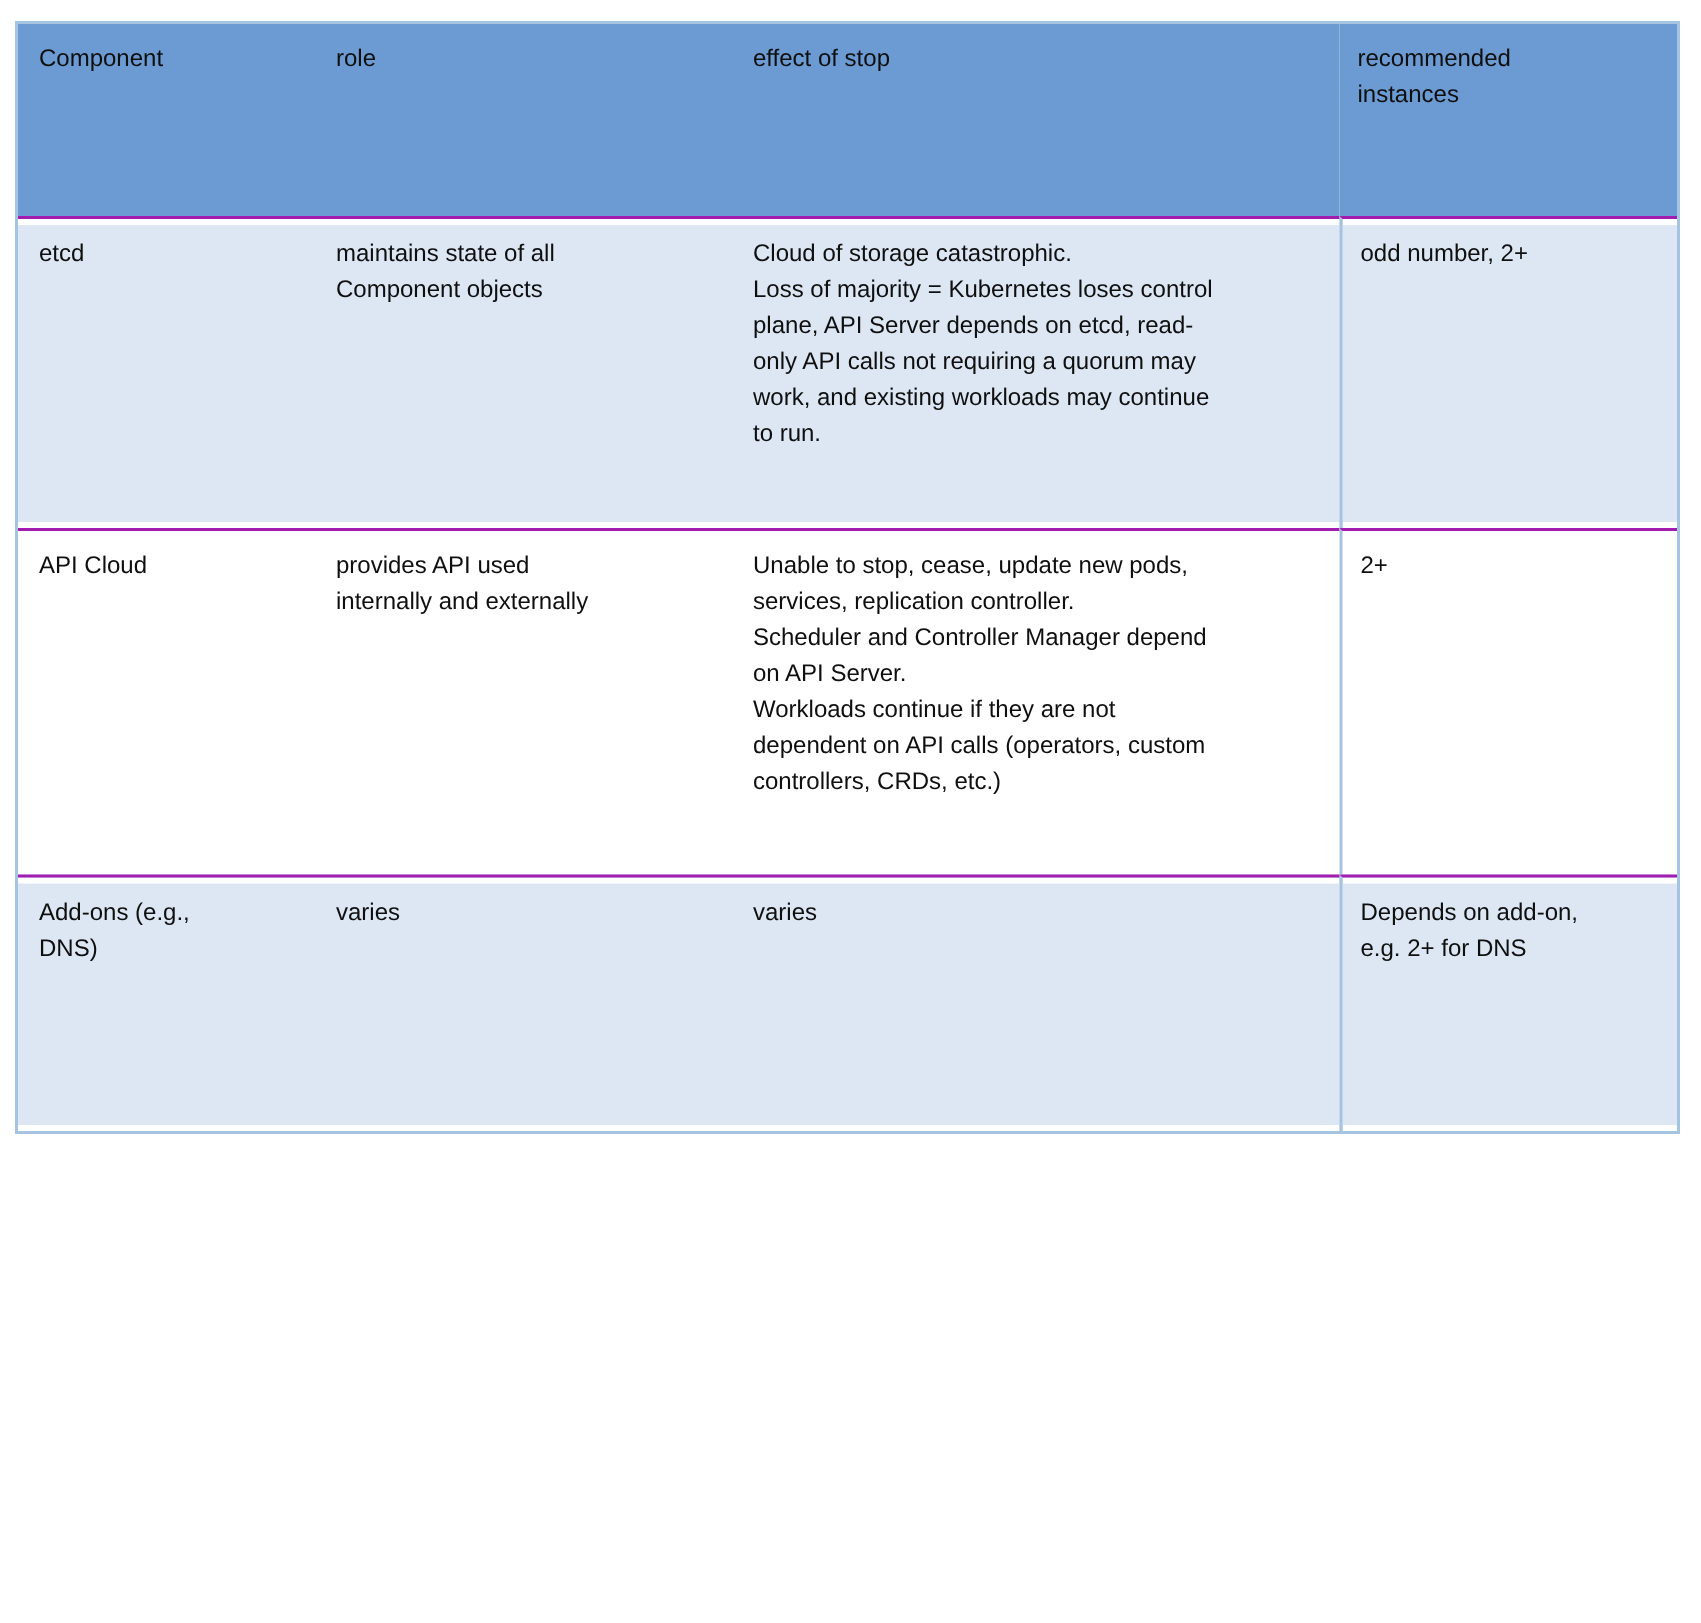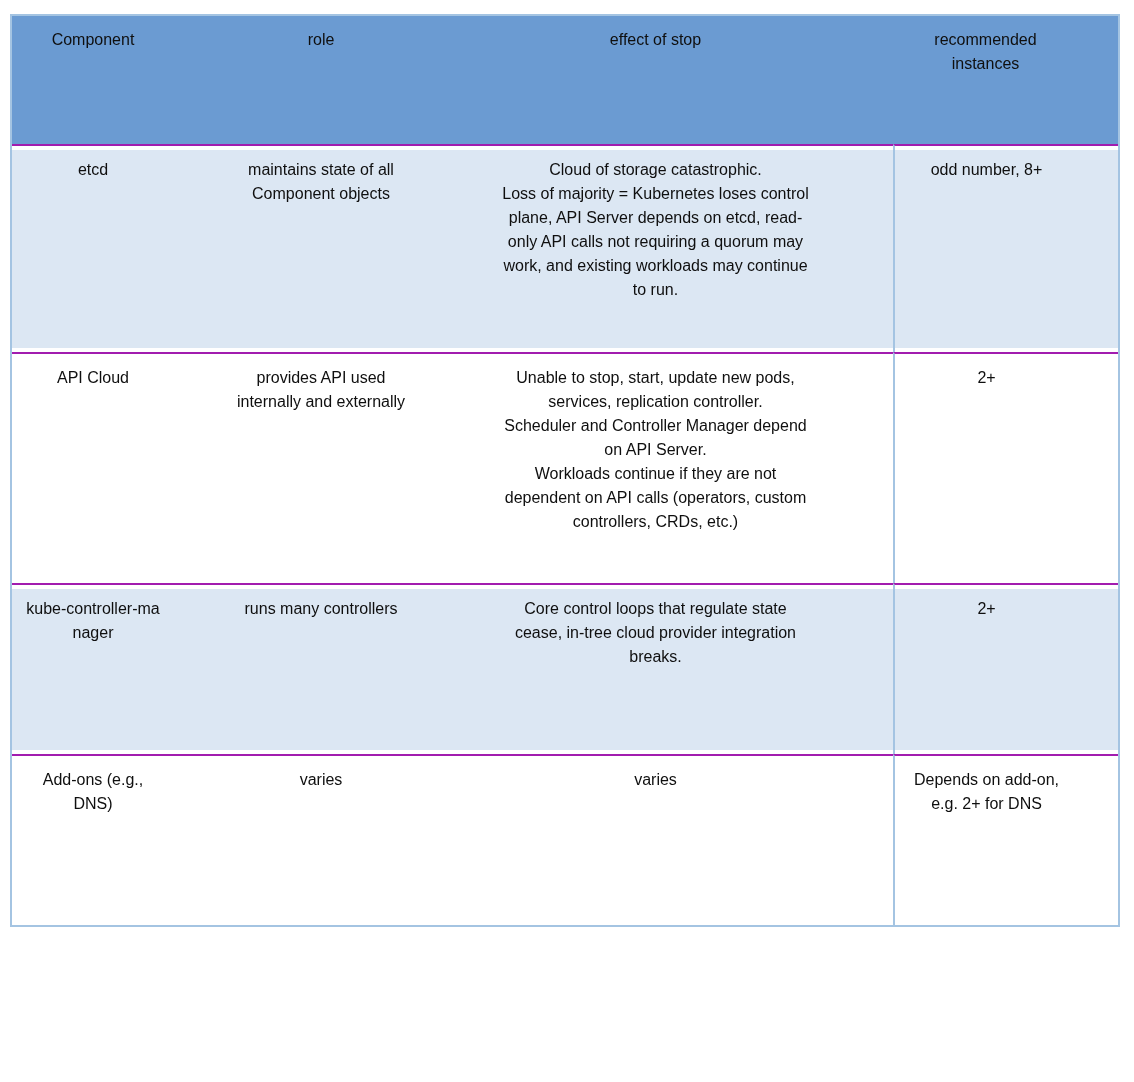--- a/index.html
+++ b/index.html
@@ -28,21 +28,21 @@
     font-size: 16px;
     line-height: 24px;
   }
   col.c1 { width: 198px; }
   col.c2 { width: 280px; }
   col.c3 { width: 403px; }
   col.c4 { width: 225px; }
 
   td, th {
     vertical-align: top;
-    text-align: center;
+    text-align: left;
     font-weight: 400;
     padding: 12px 14px 12px 14px;
   }
   
   .col1 { padding-right: 50px; }
   .col2 { padding-right: 72px; }
   .col3 { padding-left: 12px; padding-right: 84px; }
   .col4 { padding-left: 12px; padding-right: 52px; }
 
   tr.header-row th {
@@ -95,45 +95,37 @@
       </tr>
     </thead>
     <tbody>
       <tr class="row-1">
         <td class="col1 wrap">etcd</td>
         <td class="col2">maintains state of all Component objects</td>
         <td class="col3">
           <div class="effect-line">Cloud of storage catastrophic.</div>
           <div class="effect-line">Loss of majority = Kubernetes loses control plane, API Server depends on etcd, read-only API calls not requiring a quorum may work, and existing workloads may continue to run.</div>
         </td>
-        <td class="col4">odd number, 8+</td>
+        <td class="col4">odd number, 2+</td>
       </tr>
 
       <tr class="row-2">
         <td class="col1 wrap">API Cloud</td>
         <td class="col2">provides API used internally and externally</td>
         <td class="col3">
-          <div class="effect-line">Unable to stop, start, update new pods, services, replication controller.</div>
+          <div class="effect-line">Unable to stop, cease, update new pods, services, replication controller.</div>
           <div class="effect-line">Scheduler and Controller Manager depend on API Server.</div>
           <div class="effect-line">
             <span>Workloads continue if they are not dependent on API calls (operators, custom controllers, </span><span class="squiggle">CRDs</span><span>, etc.)</span>
           </div>
         </td>
         <td class="col4">2+</td>
       </tr>
 
 
-      <tr class="row-4">
-        <td class="col1 break-all">kube-controller-manager</td>
-        <td class="col2">runs many controllers</td>
-        <td class="col3">
-          <div class="effect-line">Core control loops that regulate state cease, in-tree cloud provider integration breaks.</div>
-        </td>
-        <td class="col4">2+</td>
-      </tr>
 
 
       <tr class="row-6">
         <td class="col1 wrap">Add-ons (e.g., DNS)</td>
         <td class="col2">varies</td>
         <td class="col3">
           <div class="effect-line">varies</div>
         </td>
         <td class="col4">Depends on add-on, e.g. 2+ for DNS</td>
       </tr>

